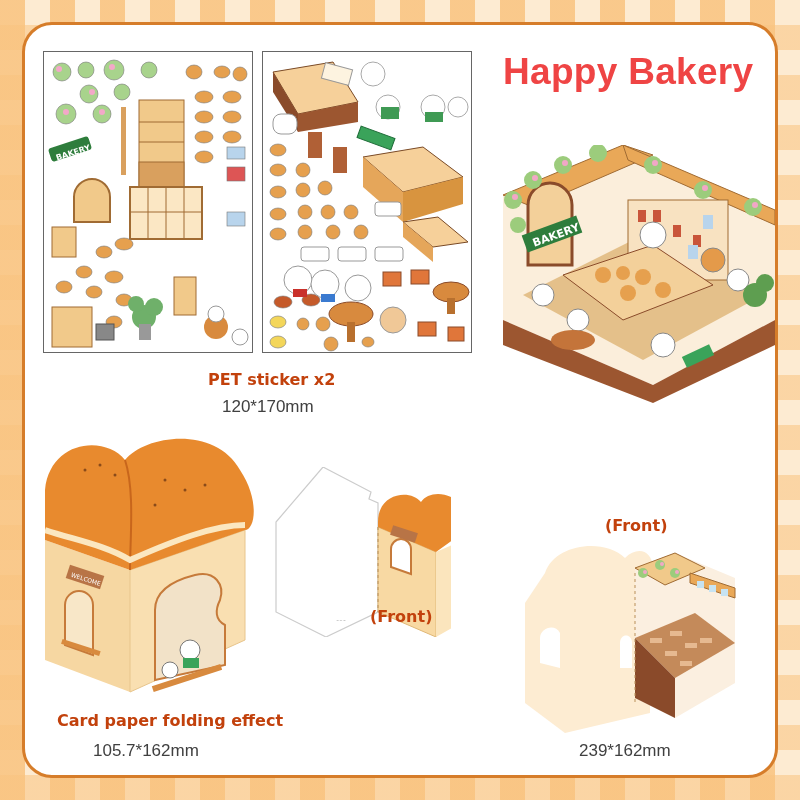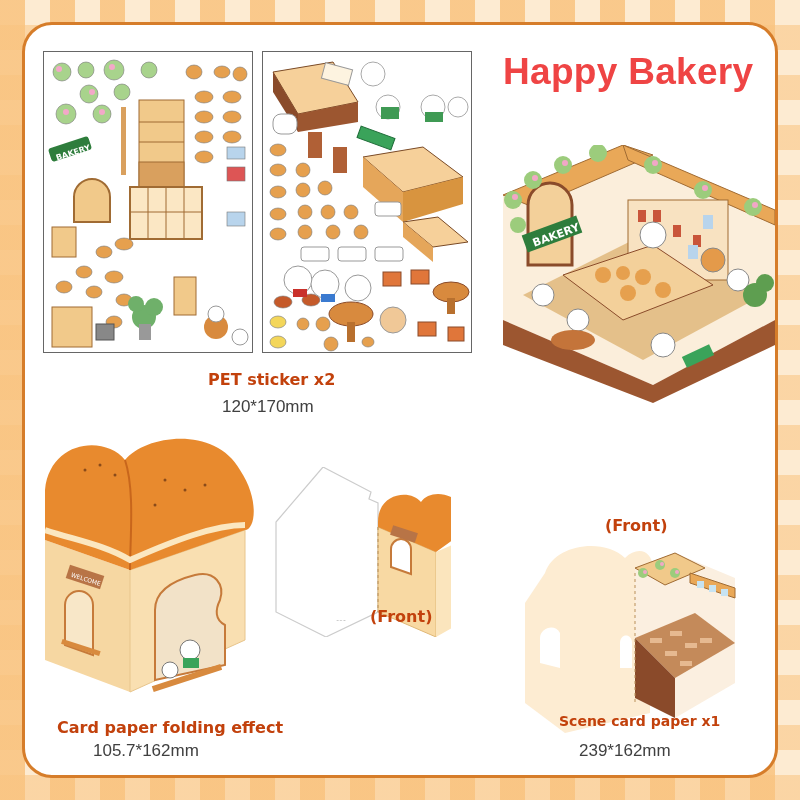--- a/index.html
+++ b/index.html
@@ -314,17 +314,16 @@
         </g>
       <g fill="#f2a7c6">
           <circle cx="120" cy="29" r="2"></circle>
           <circle cx="137" cy="21" r="2"></circle>
           <circle cx="152" cy="29" r="2"></circle>
         </g>
       <line x1="110" y1="30" x2="110" y2="160" stroke="#b9905a" stroke-dasharray="3,3"></line>
     </svg>
   </div>
 
-  <div class="label-bold" style="left:32px;top:686px;margin-top:7px;">Card paper folding effect</div>
+  <div class="label-bold" style="left:32px;top:686px;">Card paper folding effect</div>
   <div class="label-dim" style="left:68px;top:716px;">105.7*162mm</div>
-  <div class="label-bold" style="left:534px;top:688px;font-size:14px;">Scene card paper x1</div>
   <div class="label-dim" style="left:554px;top:716px;">239*162mm</div>
 </div>
 
 </body></html>

